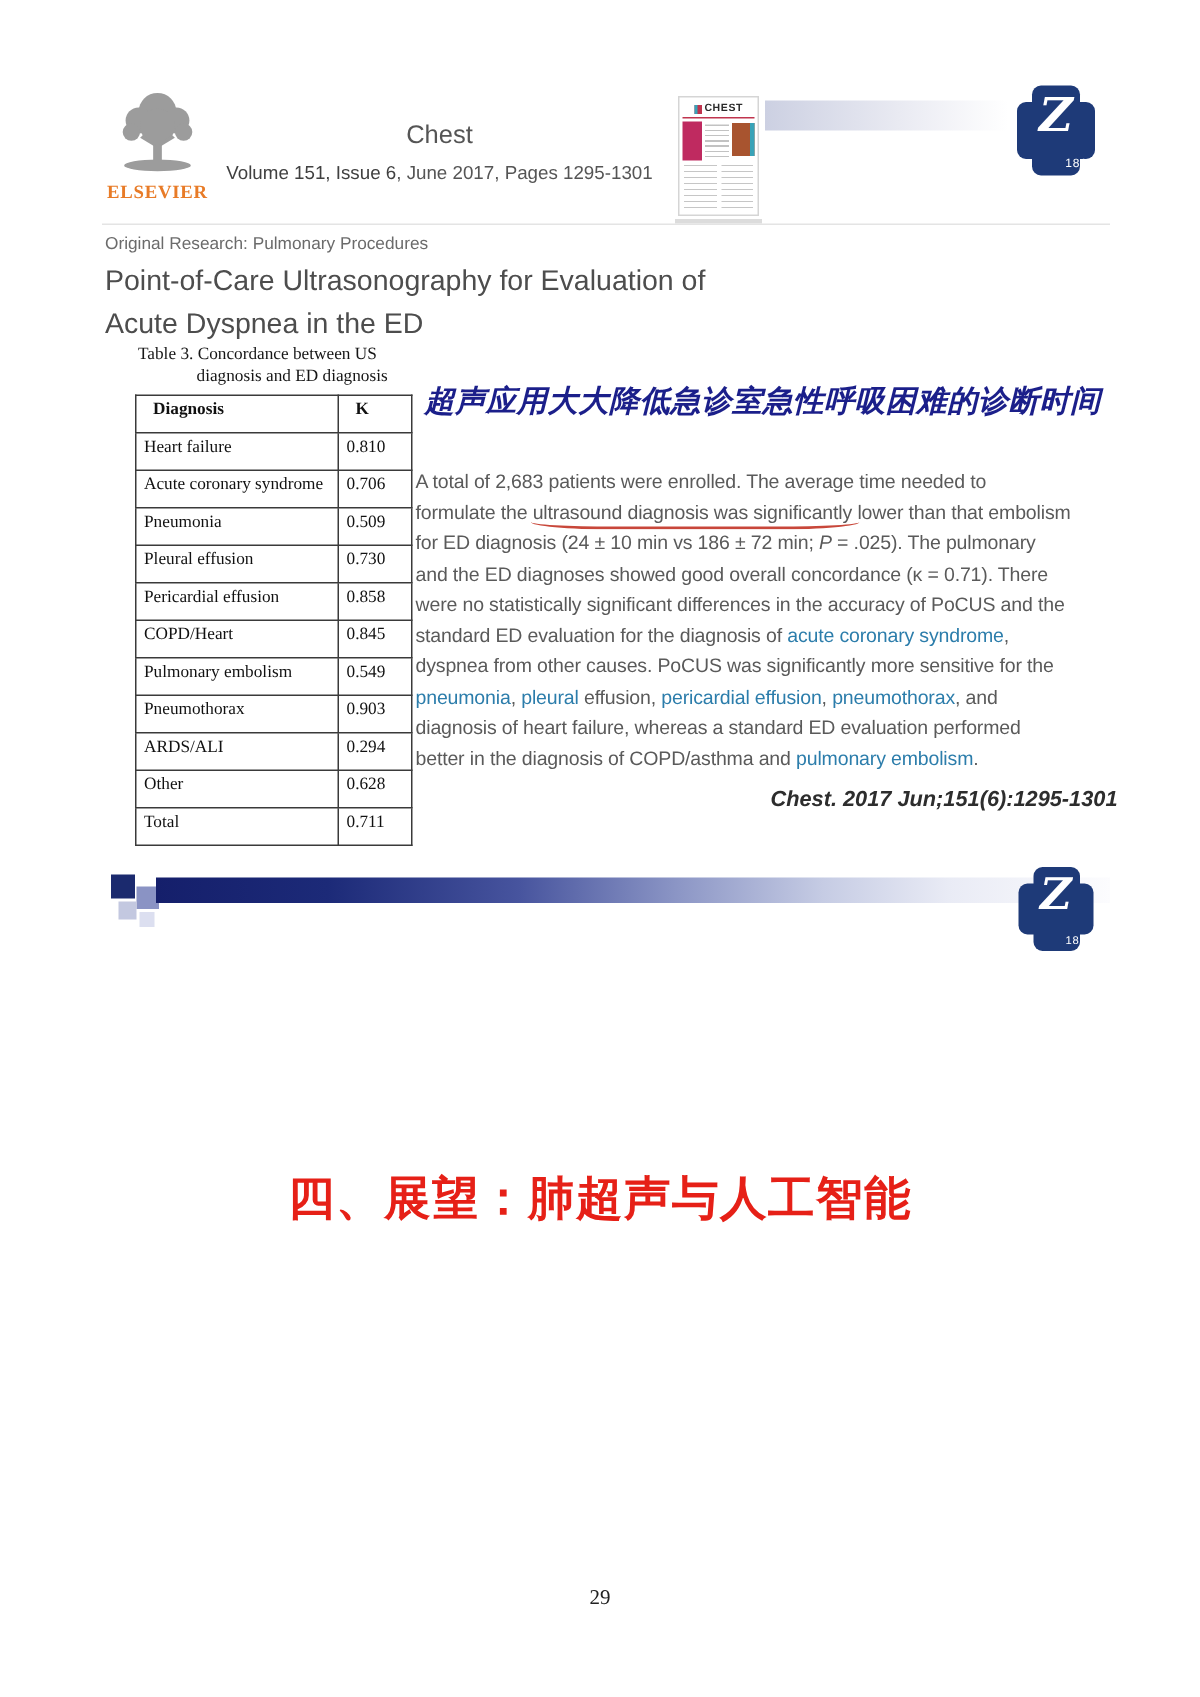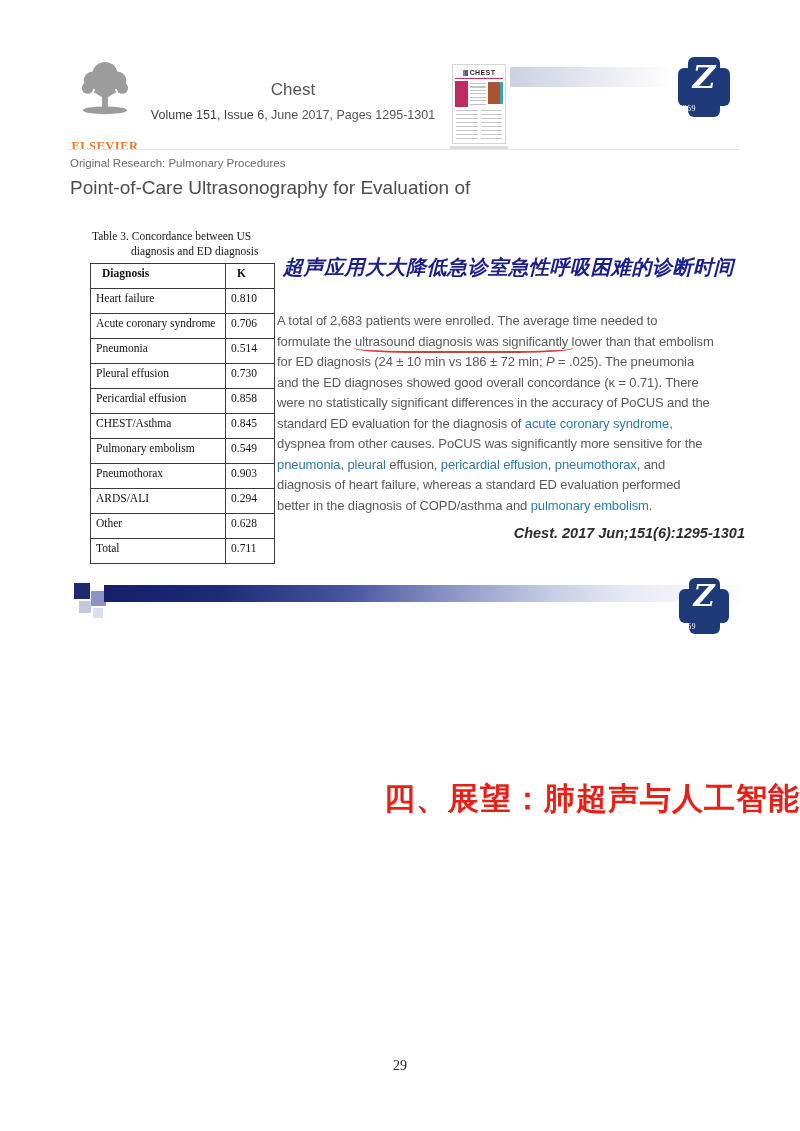--- a/index.html
+++ b/index.html
@@ -3,21 +3,21 @@
 <meta charset="utf-8">
 <style>
   html,body{margin:0;padding:0;background:#fff;}
   .page{position:relative;width:800px;height:1131px;background:#ffffff;overflow:hidden;
         font-family:"Liberation Sans",sans-serif;color:#4d4d4d;}
 
   
   .elsevier{position:absolute;left:66px;top:58px;width:78px;text-align:center;}
   .elsevier svg{display:block;margin:0 auto;}
   .elsevier-name{font-family:"Liberation Serif",serif;font-size:12.5px;letter-spacing:.5px;
-                 color:#e87b27;font-weight:bold;margin-top:19px;}
+                 color:#e87b27;font-weight:bold;margin-top:1px;}
   .journal-block{position:absolute;left:145px;top:80px;width:296px;text-align:center;}
   .journal-title{font-size:17px;color:#555;}
   .volume-line{margin-top:8px;font-size:12.5px;color:#555;}
   .volume-link{color:#404040;}
 
   .chest-cover{position:absolute;left:452px;top:64px;width:54px;height:80px;background:#fff;
                border:1px solid #d5d5d5;box-sizing:border-box;}
   .cover-mast{display:flex;align-items:center;justify-content:center;gap:2px;margin-top:3px;height:9px;}
   .cover-mark{width:3px;height:6px;background:#c0344e;border-left:2px solid #38a3b8;}
   .cover-title{font-size:7px;font-weight:bold;color:#2b2b2b;letter-spacing:.4px;}
@@ -34,22 +34,22 @@
 
   .top-lightbar{position:absolute;left:510px;top:67px;width:162px;height:20px;
       background:linear-gradient(to right,#ccd0e2,#e9eaf2 55%,#ffffff 100%);}
 
   
   .zlogo{position:absolute;}
   .zlogo .zv{position:absolute;left:19%;top:0;width:62%;height:100%;background:#1e3a78;border-radius:6px;}
   .zlogo .zh{position:absolute;top:19%;left:0;width:100%;height:62%;background:#1e3a78;border-radius:6px;}
   .zlogo .zl{position:absolute;width:100%;text-align:center;top:1px;color:#fff;
              font-family:"DejaVu Serif",serif;font-style:italic;font-weight:bold;font-size:31px;line-height:38px;}
-  .zlogo .zy{position:absolute;width:100%;text-align:left;bottom:4px;color:#fff;
-             font-family:Liberation Serif, serif;font-size:8px;letter-spacing:.5px;}
+  .zlogo .zy{position:absolute;width:100%;text-align:right;bottom:4px;color:#fff;
+             font-family:Liberation Sans, sans-serif;font-size:8px;letter-spacing:.5px;}
   .zlogo.small .zl{font-size:29px;line-height:35px;}
   .zlogo.small .zy{bottom:3px;font-size:7.5px;}
 
   .header-divider{position:absolute;left:68px;top:149px;width:672px;height:1px;background:#e4e4e4;}
   .section-label{position:absolute;left:70px;top:157px;font-size:11.5px;color:#6b6b6b;}
   .article-title{position:absolute;left:70px;top:173px;font-size:19px;line-height:29px;color:#4d4d4d;}
 
   
   .tbl-caption{position:absolute;left:92px;top:229px;font-family:"Liberation Serif",serif;
                font-size:11.5px;line-height:15px;color:#161616;}
@@ -79,21 +79,21 @@
   .sq{position:absolute;}
   .sq1{left:74px;top:583px;width:16px;height:16px;background:#1b2a6e;}
   .sq2{left:91px;top:591px;width:15px;height:15px;background:#8a93c4;}
   .sq3{left:79px;top:601px;width:12px;height:12px;background:#c3c8e0;}
   .sq4{left:93px;top:608px;width:10px;height:10px;background:#dcdff0;}
   .grad-bar{position:absolute;left:104px;top:585px;width:636px;height:17px;
       background:linear-gradient(to right,#151f6b 0%,#1c2a78 18%,#47549e 38%,#8d97c6 55%,
                  #c6cce4 70%,#e9ebf5 83%,#fcfcfe 100%);}
 
   
-  .slide2-title{position:absolute;left:0;top:778px;width:800px;text-align:right;font-size:31px;
+  .slide2-title{position:absolute;left:0;top:778px;width:800px;text-align:center;font-size:31px;
                 font-weight:900;color:#e62017;letter-spacing:1px;}
 
   .page-number{position:absolute;left:0;top:1058px;width:800px;text-align:center;
                font-family:"Liberation Serif",serif;font-size:14px;color:#222;}
 </style>
 </head>
 <body>
 
 <div class="page">
 
@@ -145,20 +145,21 @@
     <div class="zh"></div>
     <div class="zl">Z</div>
     <div class="zy">1869</div>
   </div>
 
   <div class="header-divider"></div>
 
   <div class="section-label">Original Research: Pulmonary Procedures</div>
   <div class="article-title">
     <div>Point-of-Care Ultrasonography for Evaluation of</div>
+    <div>Acute Dyspnea in the ED</div>
   </div>
 
   <div class="tbl-caption">
     <div>Table 3. Concordance between US</div>
     <div class="cap2">diagnosis and ED diagnosis</div>
   </div>
   <table class="ktable">
     <thead>
       <tr>
         <th class="c-diag">Diagnosis</th>
@@ -172,35 +173,35 @@
           <td class="c-k">0.810</td>
         </tr>
 
         <tr>
           <td class="c-diag">Acute coronary syndrome</td>
           <td class="c-k">0.706</td>
         </tr>
 
         <tr>
           <td class="c-diag">Pneumonia</td>
-          <td class="c-k">0.514</td>
+          <td class="c-k">0.509</td>
         </tr>
 
         <tr>
           <td class="c-diag">Pleural effusion</td>
           <td class="c-k">0.730</td>
         </tr>
 
         <tr>
           <td class="c-diag">Pericardial effusion</td>
           <td class="c-k">0.858</td>
         </tr>
 
         <tr>
-          <td class="c-diag">CHEST/Asthma</td>
+          <td class="c-diag">COPD/Heart</td>
           <td class="c-k">0.845</td>
         </tr>
 
         <tr>
           <td class="c-diag">Pulmonary embolism</td>
           <td class="c-k">0.549</td>
         </tr>
 
         <tr>
           <td class="c-diag">Pneumothorax</td>
@@ -222,21 +223,21 @@
           <td class="c-k">0.711</td>
         </tr>
       </tbody>
   </table>
 
   <div class="cn-heading">超声应用大大降低急诊室急性呼吸困难的诊断时间</div>
 
   <div class="abstract">
     <div><span>A total of 2,683 patients were enrolled. The average time needed to</span></div>
     <div><span>formulate the </span><span class="redline">ultrasound diagnosis was significantly</span><span> lower than that embolism</span></div>
-    <div><span>for ED diagnosis (24 ± 10 min vs 186 ± 72 min; </span><span class="ital">P</span><span> = .025). The pneumonia</span></div>
+    <div><span>for ED diagnosis (24 ± 10 min vs 186 ± 72 min; </span><span class="ital">P</span><span> = .025). The pulmonary</span></div>
     <div><span>and the ED diagnoses showed good overall concordance (κ = 0.71). There</span></div>
     <div><span>were no statistically significant differences in the accuracy of PoCUS and the</span></div>
     <div><span>standard ED evaluation for the diagnosis of </span><span class="link">acute coronary syndrome</span><span>,</span></div>
     <div><span>dyspnea from other causes. PoCUS was significantly more sensitive for the</span></div>
     <div><span class="link">pneumonia</span><span>, </span><span class="link">pleural</span><span> effusion, </span><span class="link">pericardial effusion</span><span>, </span><span class="link">pneumothorax</span><span>, and</span></div>
     <div><span>diagnosis of heart failure, whereas a standard ED evaluation performed</span></div>
     <div><span>better in the diagnosis of COPD/asthma and </span><span class="link">pulmonary embolism</span><span>.</span></div>
   </div>
 
   <div class="citation">Chest. 2017 Jun;151(6):1295-1301</div>

